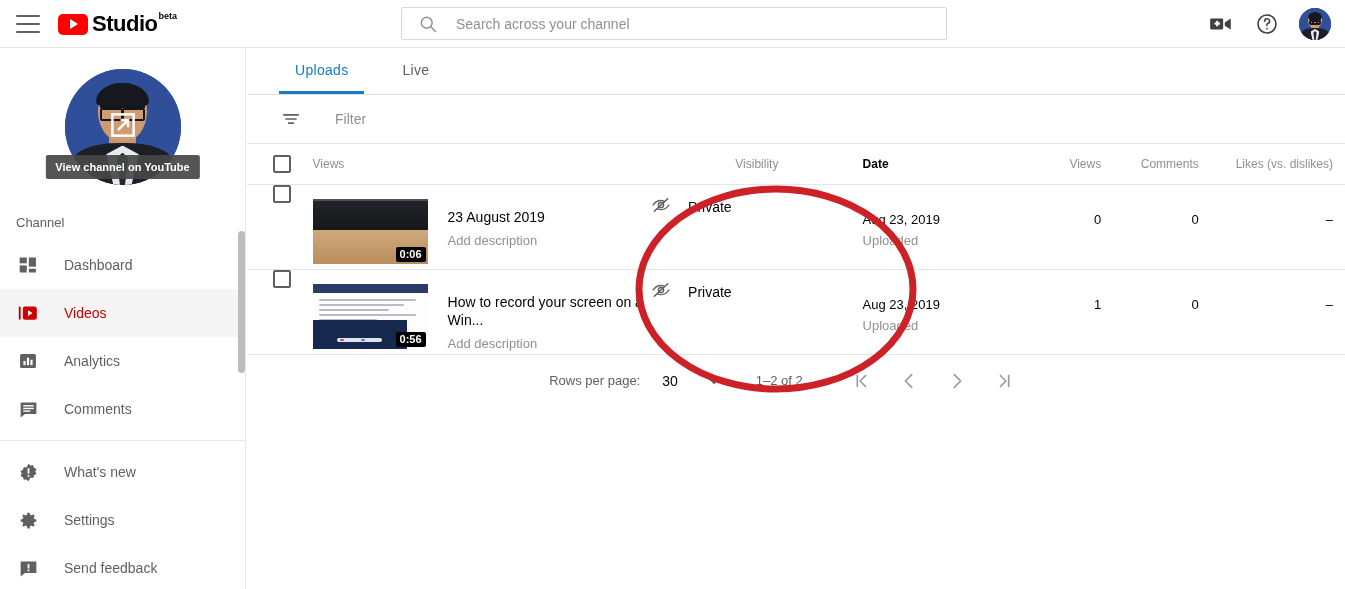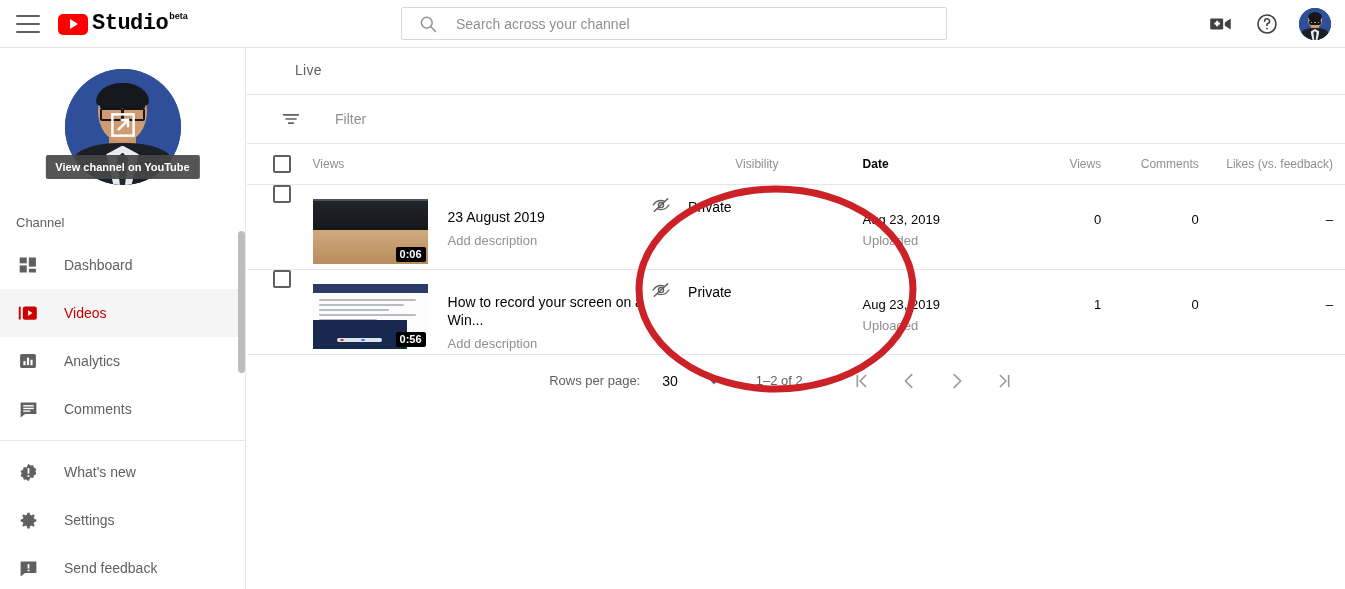--- a/index.html
+++ b/index.html
@@ -38,21 +38,21 @@
     margin-top: 5px;
   }
   .logo-mark .tri {
     width: 0; height: 0; margin-left: 2px;
     border-left: 8px solid #ffffff;
     border-top: 5px solid transparent;
     border-bottom: 5px solid transparent;
   }
   .logo-word {
     font-size: 22px; font-weight: bold; letter-spacing: -0.5px;
-    color: #030303; margin-left: 4px; line-height: 30px; font-family: Liberation Mono, monospace;
+    color: #030303; margin-left: 4px; line-height: 30px;
   }
   .logo-beta {
     font-size: 9px; font-weight: bold; color: #030303;
     margin-left: 1px; margin-top: 3px; line-height: 1;
   }
 
   .search-wrap {
     position: absolute; left: 401px; top: 7px;
     width: 546px; height: 33px;
     border: 1px solid #d9d9d9; border-radius: 2px;
@@ -470,20 +470,23 @@
       </span>
       <span class="nav-label">Send feedback</span>
     </div>
 
     <div class="sb-scroll"></div>
   </div>
 
   <div class="content">
 
     <div class="tabs">
+      <div class="tab active">
+        <span>Uploads</span>
+      </div>
       <div class="tab">
         <span>Live</span>
       </div>
     </div>
 
     <div class="filter-row">
       <span class="filter-icon">
         <svg width="22" height="22" viewBox="0 0 24 24" stroke="#606060" stroke-width="1.8" stroke-linecap="round">
           <line x1="4" y1="7.5" x2="20" y2="7.5"></line>
           <line x1="6.5" y1="12" x2="17.5" y2="12"></line>
@@ -507,21 +510,21 @@
       <tbody>
           <tr class="head-row">
         <th>
           <div class="chk"></div>
         </th>
         <th>Views</th>
         <th style="text-align:center">Visibility</th>
         <th class="sorted">Date</th>
         <th style="text-align:right; padding-right:10px">Views</th>
         <th style="text-align:right; padding-right:14px">Comments</th>
-        <th style="text-align:right; padding-right:12px">Likes (vs. feedback)</th>
+        <th style="text-align:right; padding-right:12px">Likes (vs. dislikes)</th>
       </tr>
 
       <tr class="video-row">
         <td class="cell-pad-top">
           <div class="chk"></div>
         </td>
         <td>
           <div class="vid-cell">
             <div class="thumb thumb-kb">
               <div class="sky"></div>

